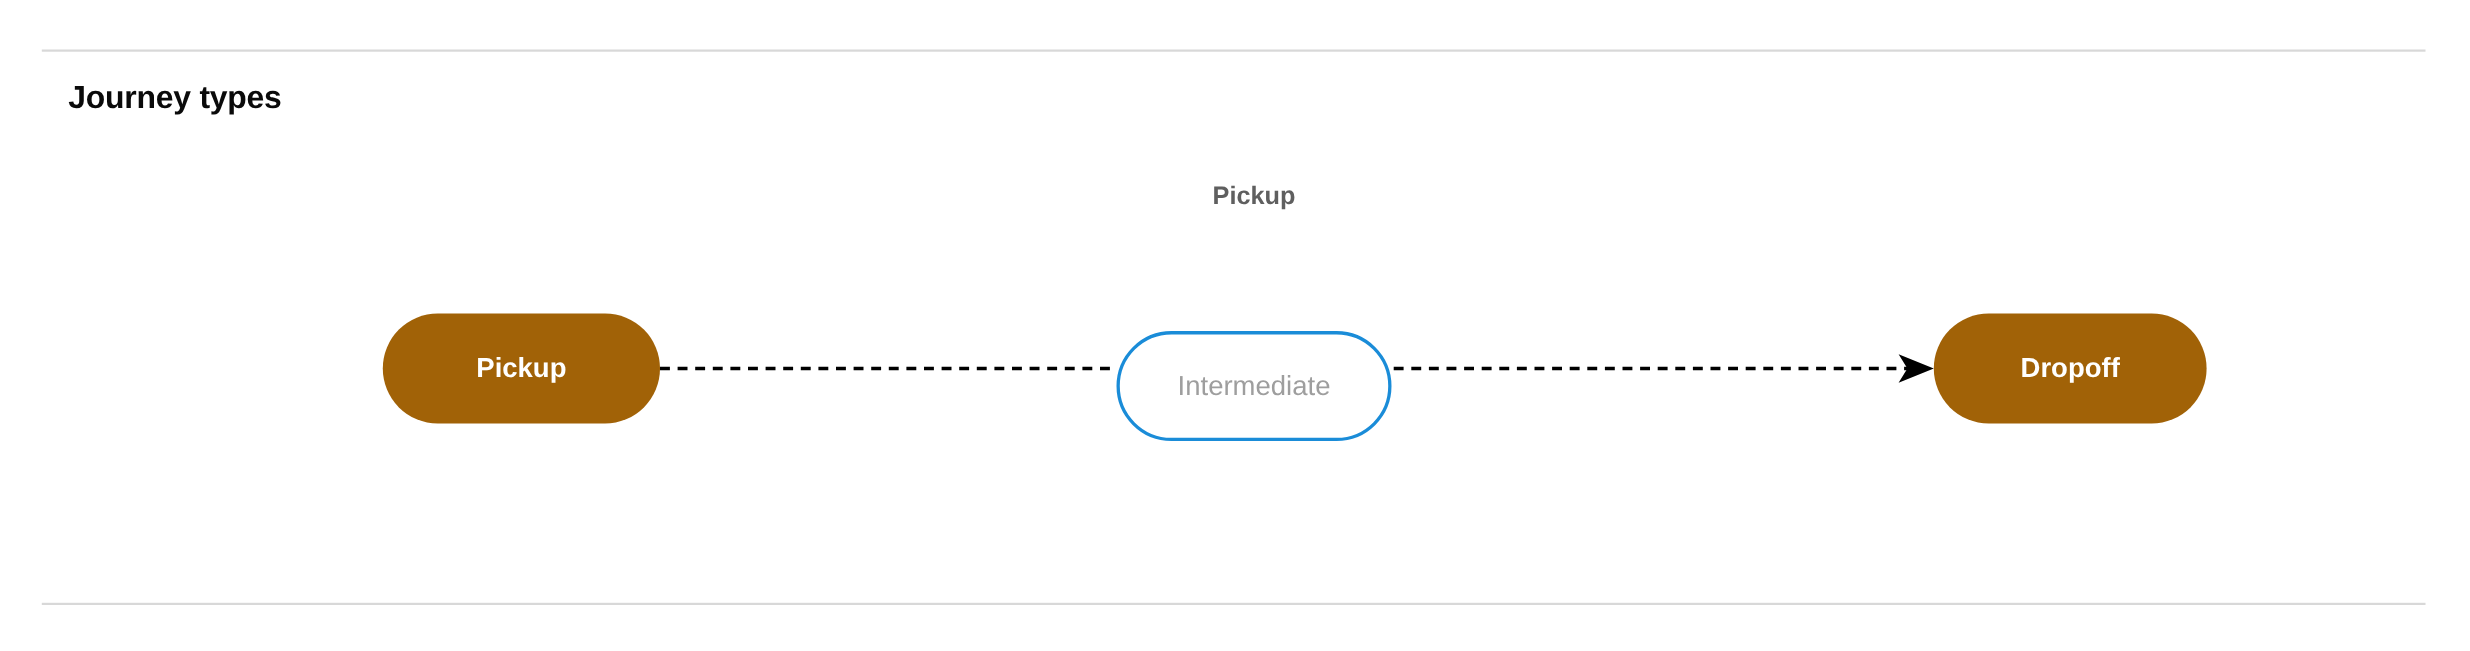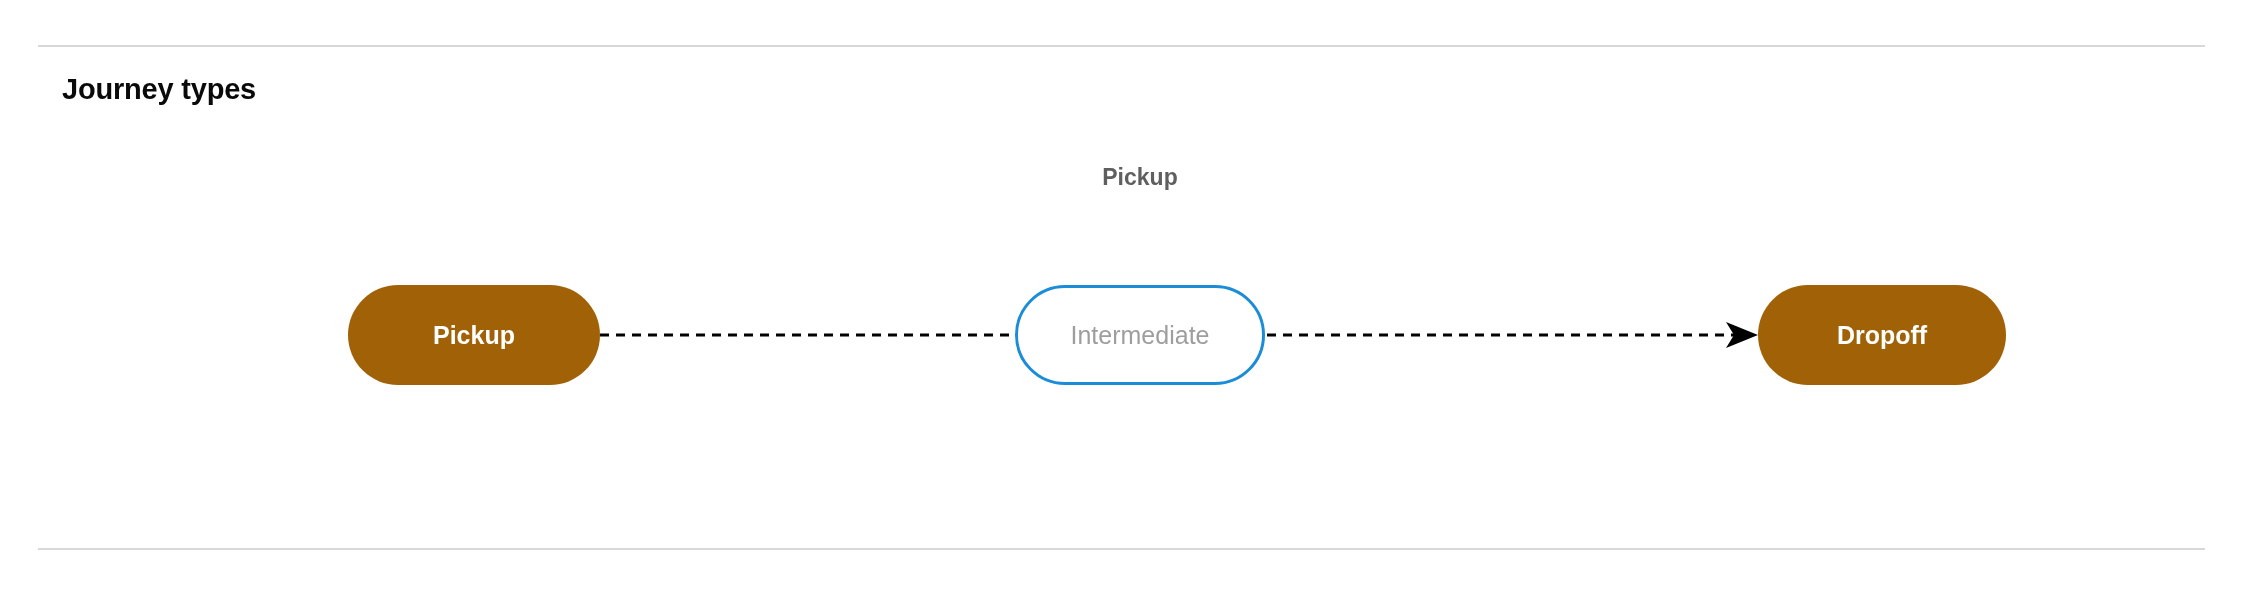--- a/index.html
+++ b/index.html
@@ -92,21 +92,21 @@
   }
 
   .node-intermediate {
     background: #ffffff;
     border: 3px solid #1a8cd8;
     color: #9e9e9e;
     font-weight: normal;
   }
 
   .node-pickup       { left: 348px;  width: 252px; }
-  .node-intermediate { left: 1015px; width: 250px; }
+  .node-intermediate { left: 1015px; width: 250px; margin-top: 16px; }
   .node-dropoff      { left: 1758px; width: 248px; }
 
   
   #connectors {
     position: absolute;
     left: 0;
     top: 0;
     width: 2245px;
     height: 592px;
     z-index: 1;

